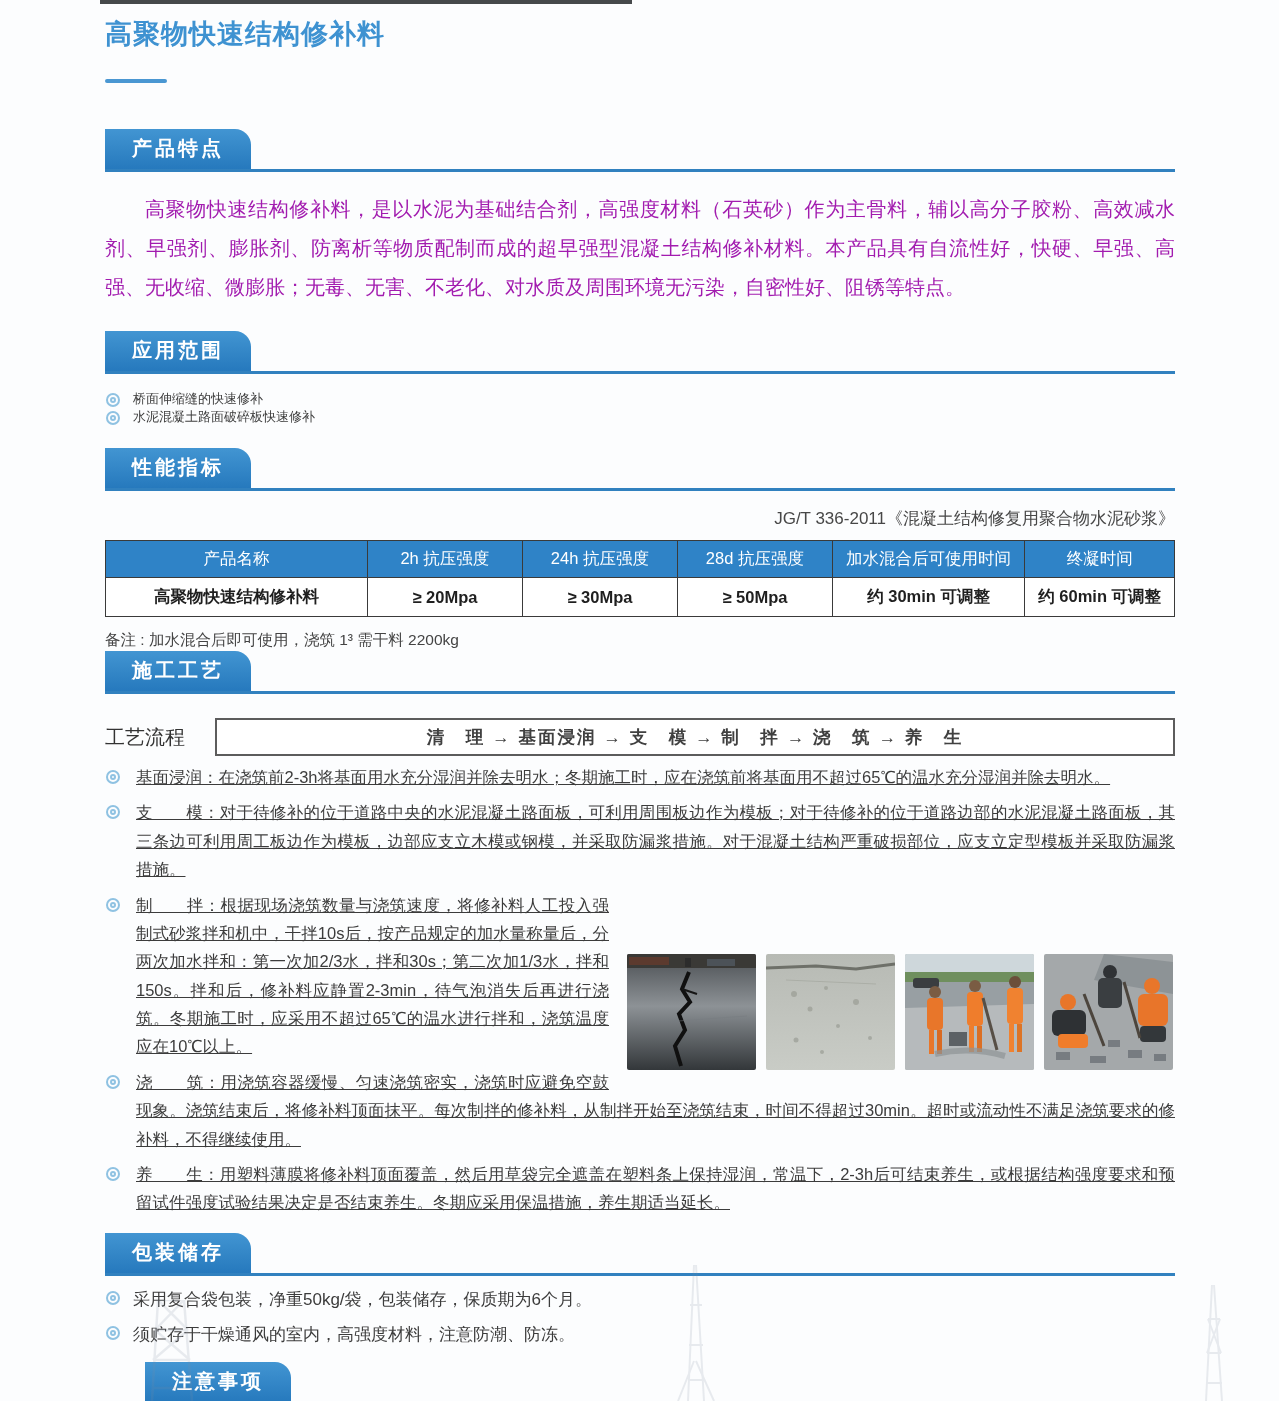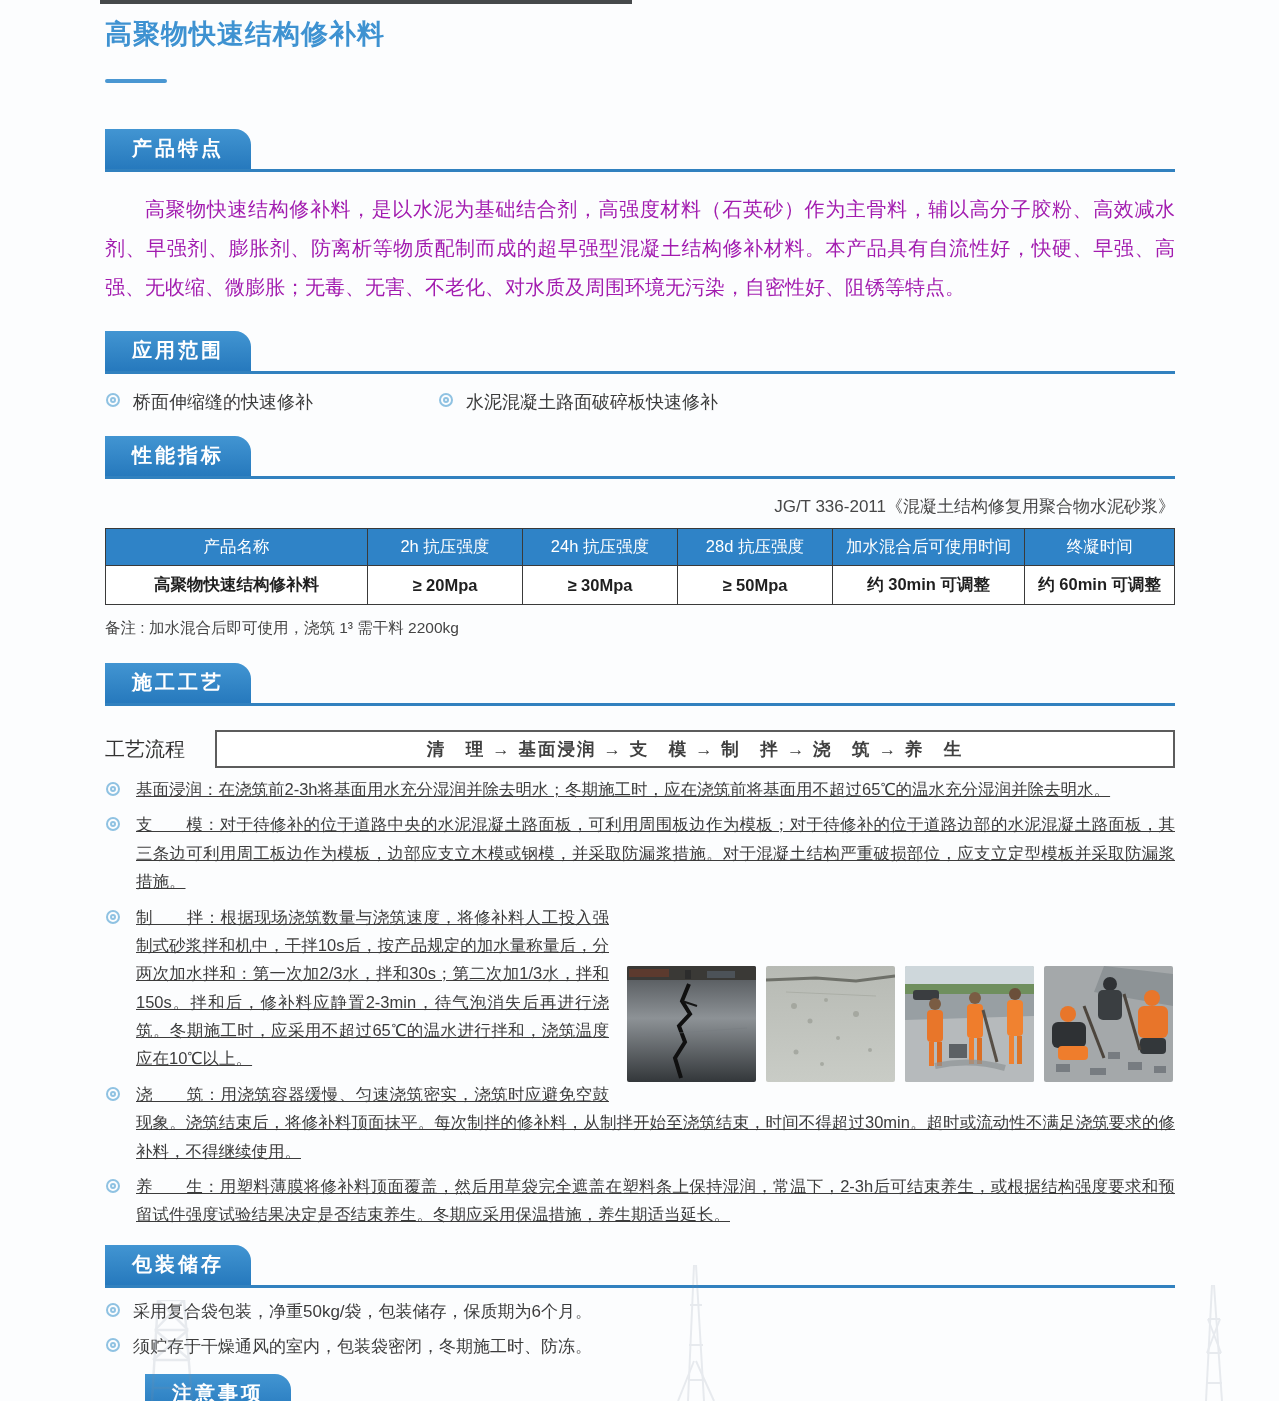--- a/index.html
+++ b/index.html
@@ -20,34 +20,34 @@
   .sec .tab{
     display:inline-block;line-height:normal;
     padding:6px 27px 7px 27px;min-width:84px;text-align:left;
     background:linear-gradient(180deg,#4295d2,#2679bd);
     color:#ffffff;font-size:20px;font-weight:700;letter-spacing:3px;
     border-radius:0 16px 0 0;
   }
   .mt-features{margin-top:46px;}
   .mt-apps{margin-top:24px;}
   .mt-perf{margin-top:22px;}
-  .mt-process{margin-top:24px;}
+  .mt-process{}
   .mt-pack{margin-top:16px;}
   .mt-notes{margin-top:16px;padding-left:40px;}
 
   
   .blt{position:absolute;left:1px;top:6px;width:14px;height:14px;border-radius:50%;
        border:2px solid #8fc2e2;box-sizing:border-box;}
   .blt::after{content:"";position:absolute;left:2px;top:2px;width:2px;height:2px;
        border:2px solid #8fc2e2;border-radius:50%;}
 
   .para{margin:18px 0 0 0;font-size:20px;line-height:1.95;text-align:justify;
         text-indent:2em;color:#a21caf;}
 
-  .apps-row{display:flex;margin-top:16px;font-size:18px;color:#3c3c3c;}
+  .apps-row{display:flex;margin-top:16px;font-size:13px;color:#3c3c3c;flex-direction:column;}
   .app-item{position:relative;padding-left:28px;}
   .app-item.first{width:305px;}
   .app-item .blt{top:3px;}
 
   .standard-caption{margin-top:16px;text-align:right;font-size:17px;color:#474747;}
 
   table.perf{width:100%;border-collapse:collapse;table-layout:fixed;margin-top:10px;font-size:16.5px;}
   table.perf th{background:#2f83c7;color:#ffffff;font-weight:400;padding:7px 2px;border:1px solid #3a3a3a;}
   table.perf td{background:#fff;color:#1f1f1f;font-weight:600;padding:8px 2px;border:1px solid #3a3a3a;text-align:center;}
   .c1{width:24.5%}.c2{width:14.5%}.c3{width:14.5%}.c4{width:14.5%}.c5{width:18%}.c6{width:14%}
@@ -274,21 +274,21 @@
   <div class="sec mt-pack">
     <span class="tab">包装储存</span>
   </div>
   <div class="pack-items">
     <div class="pack-item">
       <span class="blt"></span>
       <span>采用复合袋包装，净重50kg/袋，包装储存，保质期为6个月。</span>
     </div>
     <div class="pack-item">
       <span class="blt"></span>
-      <span>须贮存于干燥通风的室内，包装袋密闭，冬期施工时、防冻。</span>
+      <span>须贮存于干燥通风的室内，高强度材料，注意防潮、防冻。</span>
     </div>
   </div>
 
   <div class="sec mt-notes">
     <span class="tab">注意事项</span>
   </div>
   <div class="notes-grid">
     <div class="note-item">
       <span class="blt"></span>
       <span>修补料拌制用水宜用饮用水。</span>

